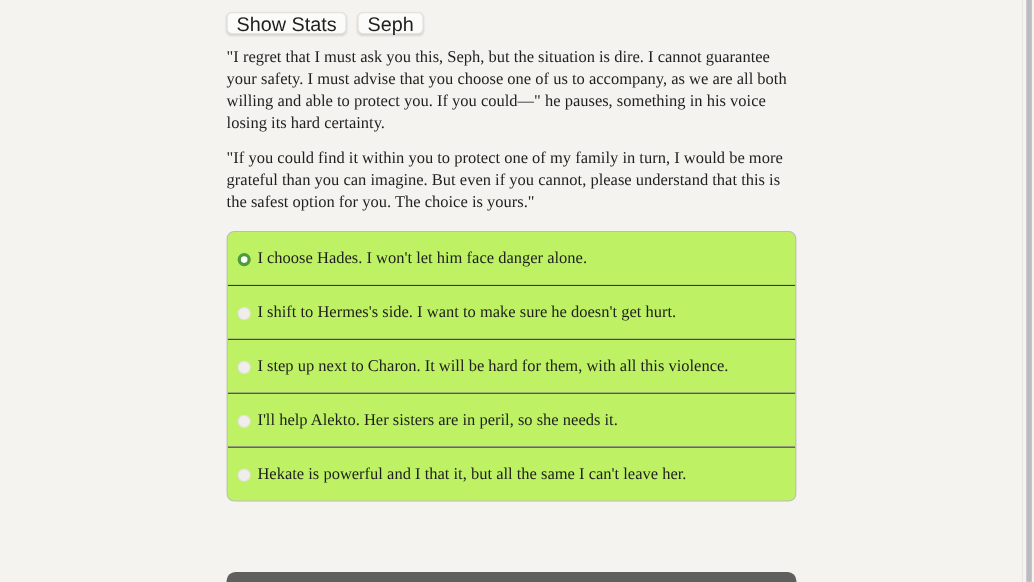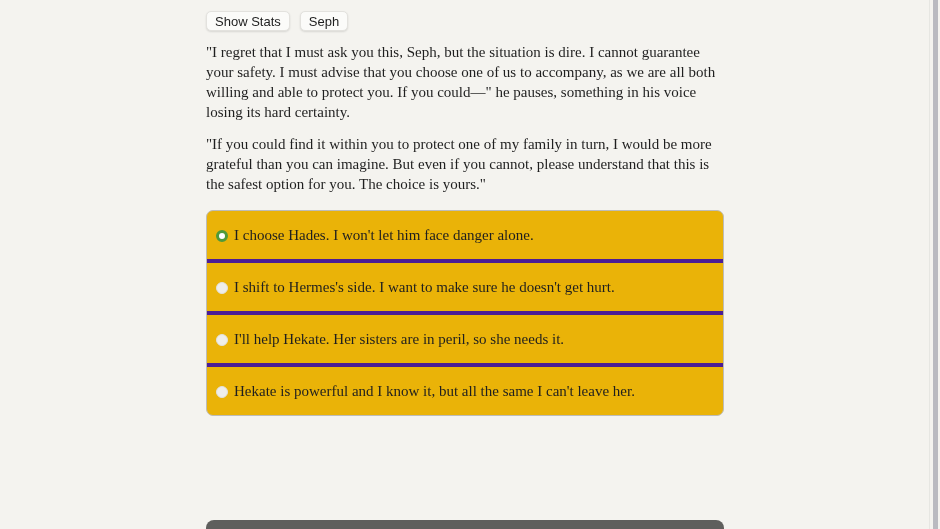--- a/index.html
+++ b/index.html
@@ -23,21 +23,21 @@
     }
     .topbar {
       position: absolute;
       top: 11px;
       left: 0;
       display: flex;
       gap: 10px;
     }
     .top-btn {
       font-family: "Liberation Sans", "DejaVu Sans", sans-serif;
-      font-size: 13px;
+      font-size: 18px;
       color: #1e1e1e;
       background: #fbfbf9;
       border: 1px solid #e3e2de;
       border-radius: 5px;
       padding: 0 8px;
       height: 20px;
       line-height: 20px;
       box-shadow: 0 1px 2px rgba(0,0,0,0.12);
       cursor: pointer;
       white-space: nowrap;
@@ -53,27 +53,27 @@
     .story p {
       margin: 0 0 12px 0;
     }
     .choices {
       position: absolute;
       top: 210px;
       left: 0;
       width: 516px;
       border: 1px solid #bdbcb8;
       border-radius: 7px;
-      background: #eab308;
+      background: #bef264;
       overflow: hidden;
     }
     .choice {
       position: relative;
       height: 48px;
-      border-top: 4px solid #4c1d95;
+      border-top: 1px solid #4c1d95;
       display: flex;
       align-items: center;
       cursor: pointer;
     }
     .choice:first-child {
       border-top: none;
     }
     .radio {
       position: absolute;
       left: 9px;
@@ -144,25 +144,29 @@
     <div class="choice">
       <span class="radio checked"></span>
       <span class="choice-label">I choose Hades. I won't let him face danger alone.</span>
     </div>
     <div class="choice">
       <span class="radio"></span>
       <span class="choice-label">I shift to Hermes's side. I want to make sure he doesn't get hurt.</span>
     </div>
     <div class="choice">
       <span class="radio"></span>
-      <span class="choice-label">I'll help Hekate. Her sisters are in peril, so she needs it.</span>
+      <span class="choice-label">I step up next to Charon. It will be hard for them, with all this violence.</span>
     </div>
     <div class="choice">
       <span class="radio"></span>
-      <span class="choice-label">Hekate is powerful and I know it, but all the same I can't leave her.</span>
+      <span class="choice-label">I'll help Alekto. Her sisters are in peril, so she needs it.</span>
+    </div>
+    <div class="choice">
+      <span class="radio"></span>
+      <span class="choice-label">Hekate is powerful and I that it, but all the same I can't leave her.</span>
     </div>
   </div>
 
   <div class="next-btn"></div>
 </div>
 
 <div class="scrollbar-track">
   <div class="scrollbar-thumb"></div>
 </div>
 

